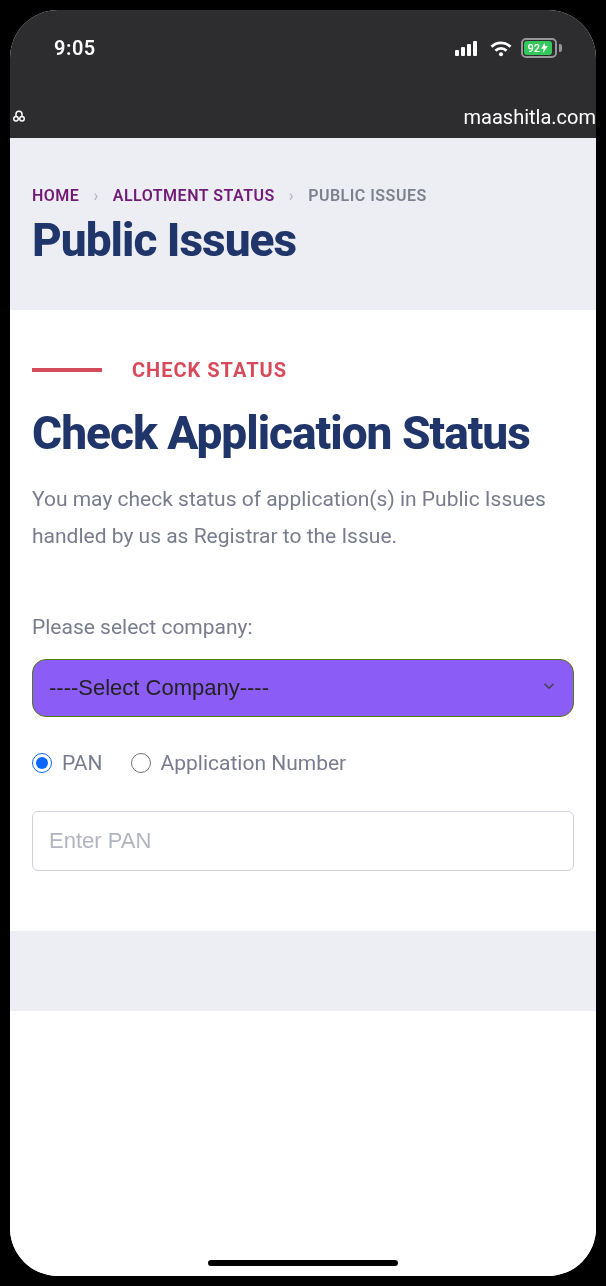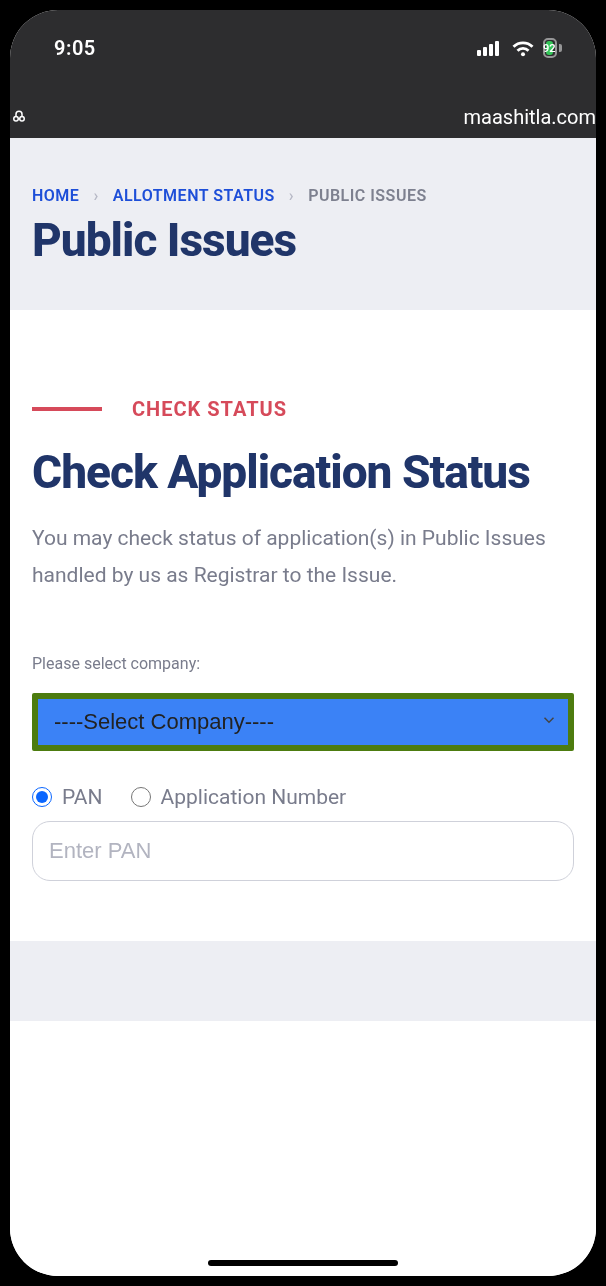--- a/index.html
+++ b/index.html
@@ -11,52 +11,52 @@
     position: absolute; inset: 10px; border-radius: 48px; overflow: hidden; background: #fff; display: flex; flex-direction: column;
   }
   .status-bar {
     height: 86px; background: #2d2d2f; display: flex; align-items: center; justify-content: space-between; padding: 0 34px 10px 44px; color: #fff;
   }
   .sb-time { font-size: 20px; font-weight: 600; letter-spacing: 0.5px; }
   .sb-right { display: flex; align-items: center; gap: 8px; }
   .sb-icon { display: inline-flex; align-items: center; }
   .battery-wrap { display: inline-flex; align-items: center; gap: 2px; }
   .battery {
-    width: 14px; height: 20px; border: 2px solid rgba(255,255,255,0.5); border-radius: 5px; position: relative; padding: 1px; display: flex; align-items: flex-start;
+    width: 36px; height: 20px; border: 2px solid rgba(255,255,255,0.5); border-radius: 5px; position: relative; padding: 1px; display: flex; align-items: flex-start;
   }
   .battery-fill { background: #34c759; height: 100%; border-radius: 3px; width: 92%; display:flex; align-items:center; justify-content:center; color:#fff; font-size:11px; font-weight:600; }
   .battery-tip { width: 3px; height: 8px; background: rgba(255,255,255,0.5); border-radius: 0 2px 2px 0; }
   .url-row {
     background: #2d2d2f; color: #fff; display:flex; align-items:center; justify-content:space-between; gap:8px; height: 42px; font-size:20px;
   }
   .url-text { color: #fff; }
   .content { flex: 1; overflow: auto; background: #fff; }
   .breadcrumb-section { background: #edeef3; padding: 48px 22px 44px 22px; }
   .breadcrumb { display:flex; flex-wrap:wrap; align-items:center; gap: 14px; font-size: 16px; font-weight:600; letter-spacing: .5px; margin-bottom: 10px; }
-  .bc-link { color: #1d4ed8; text-decoration:none; }
+  .bc-link { color: #701a75; text-decoration:none; }
   .bc-sep { color: #b7b9c6; }
   .bc-current { color: #7d808f; }
   .page-title { color: #203569; font-weight: 800; font-size: 46px; line-height:1.1; letter-spacing:-1px; }
-  .main { background:#fff; padding: 87px 22px 60px 22px; }
+  .main { background:#fff; padding: 48px 22px 60px 22px; }
   .eyebrow-row { display:flex; align-items:center; gap: 30px; margin-bottom: 26px; }
   .eyebrow-line { width: 70px; height: 4px; background: #d64a5a; }
   .eyebrow-text { color:#d64a5a; font-weight:700; font-size:20px; letter-spacing:1px; }
   .heading { color:#203569; font-weight:800; font-size:46px; line-height:1.12; letter-spacing:-1px; margin-bottom: 22px; }
   .desc { color:#797c8c; font-size:21px; line-height:1.75; margin-bottom: 60px; }
-  .label { color:#797c8c; font-size:16px; margin-bottom: 20px; }
+  .label { color:#797c8c; font-size:21px; margin-bottom: 20px; }
   .select {
-    width: 100%; height: 58px; border: 6px solid #4d7c0f; border-radius: 2px; padding: 0 46px 0 16px; font-size: 22px; color:#222; background:#3b82f6; appearance:none; -webkit-appearance:none;
+    width: 100%; height: 58px; border: 1px solid #4d7c0f; border-radius: 14px; padding: 0 46px 0 16px; font-size: 22px; color:#222; background:#8b5cf6; appearance:none; -webkit-appearance:none;
   }
   .select-wrapper { position:relative; margin-bottom: 34px; }
   .select-chevron { position:absolute; right:16px; top:50%; transform:translateY(-50%); pointer-events:none; color:#555; }
-  .radios { display:flex; flex-wrap:wrap; gap: 18px 28px; margin-bottom: 12px; align-items:center; }
+  .radios { display:flex; flex-wrap:wrap; gap: 18px 28px; margin-bottom: 36px; align-items:center; }
   .radio-item { display:flex; align-items:center; gap:10px; color:#797c8c; font-size:21px; }
   .radio-item input { width:20px; height:20px; accent-color:#0a66ff; }
   .text-input {
-    width:100%; height:60px; border:1px solid #cfd1da; border-radius:18px; padding:0 16px; font-size:22px; color:#222;
+    width:100%; height:60px; border:1px solid #cfd1da; border-radius:6px; padding:0 16px; font-size:22px; color:#222;
   }
   .text-input::placeholder { color:#b2b4c0; }
   .submit {
     margin-top: 34px; background:#d64a5a; color:#fff; border:none; border-radius:6px; padding: 26px 44px; font-size:20px; font-weight:700; letter-spacing:1px; cursor:pointer;
   }
   .footer-strip { height: 80px; background:#edeef3; }
   .home-indicator { position:absolute; bottom: 10px; left:50%; transform:translateX(-50%); width: 190px; height:6px; border-radius:3px; background:#000; }
 </style>
 </head>
 <body>

